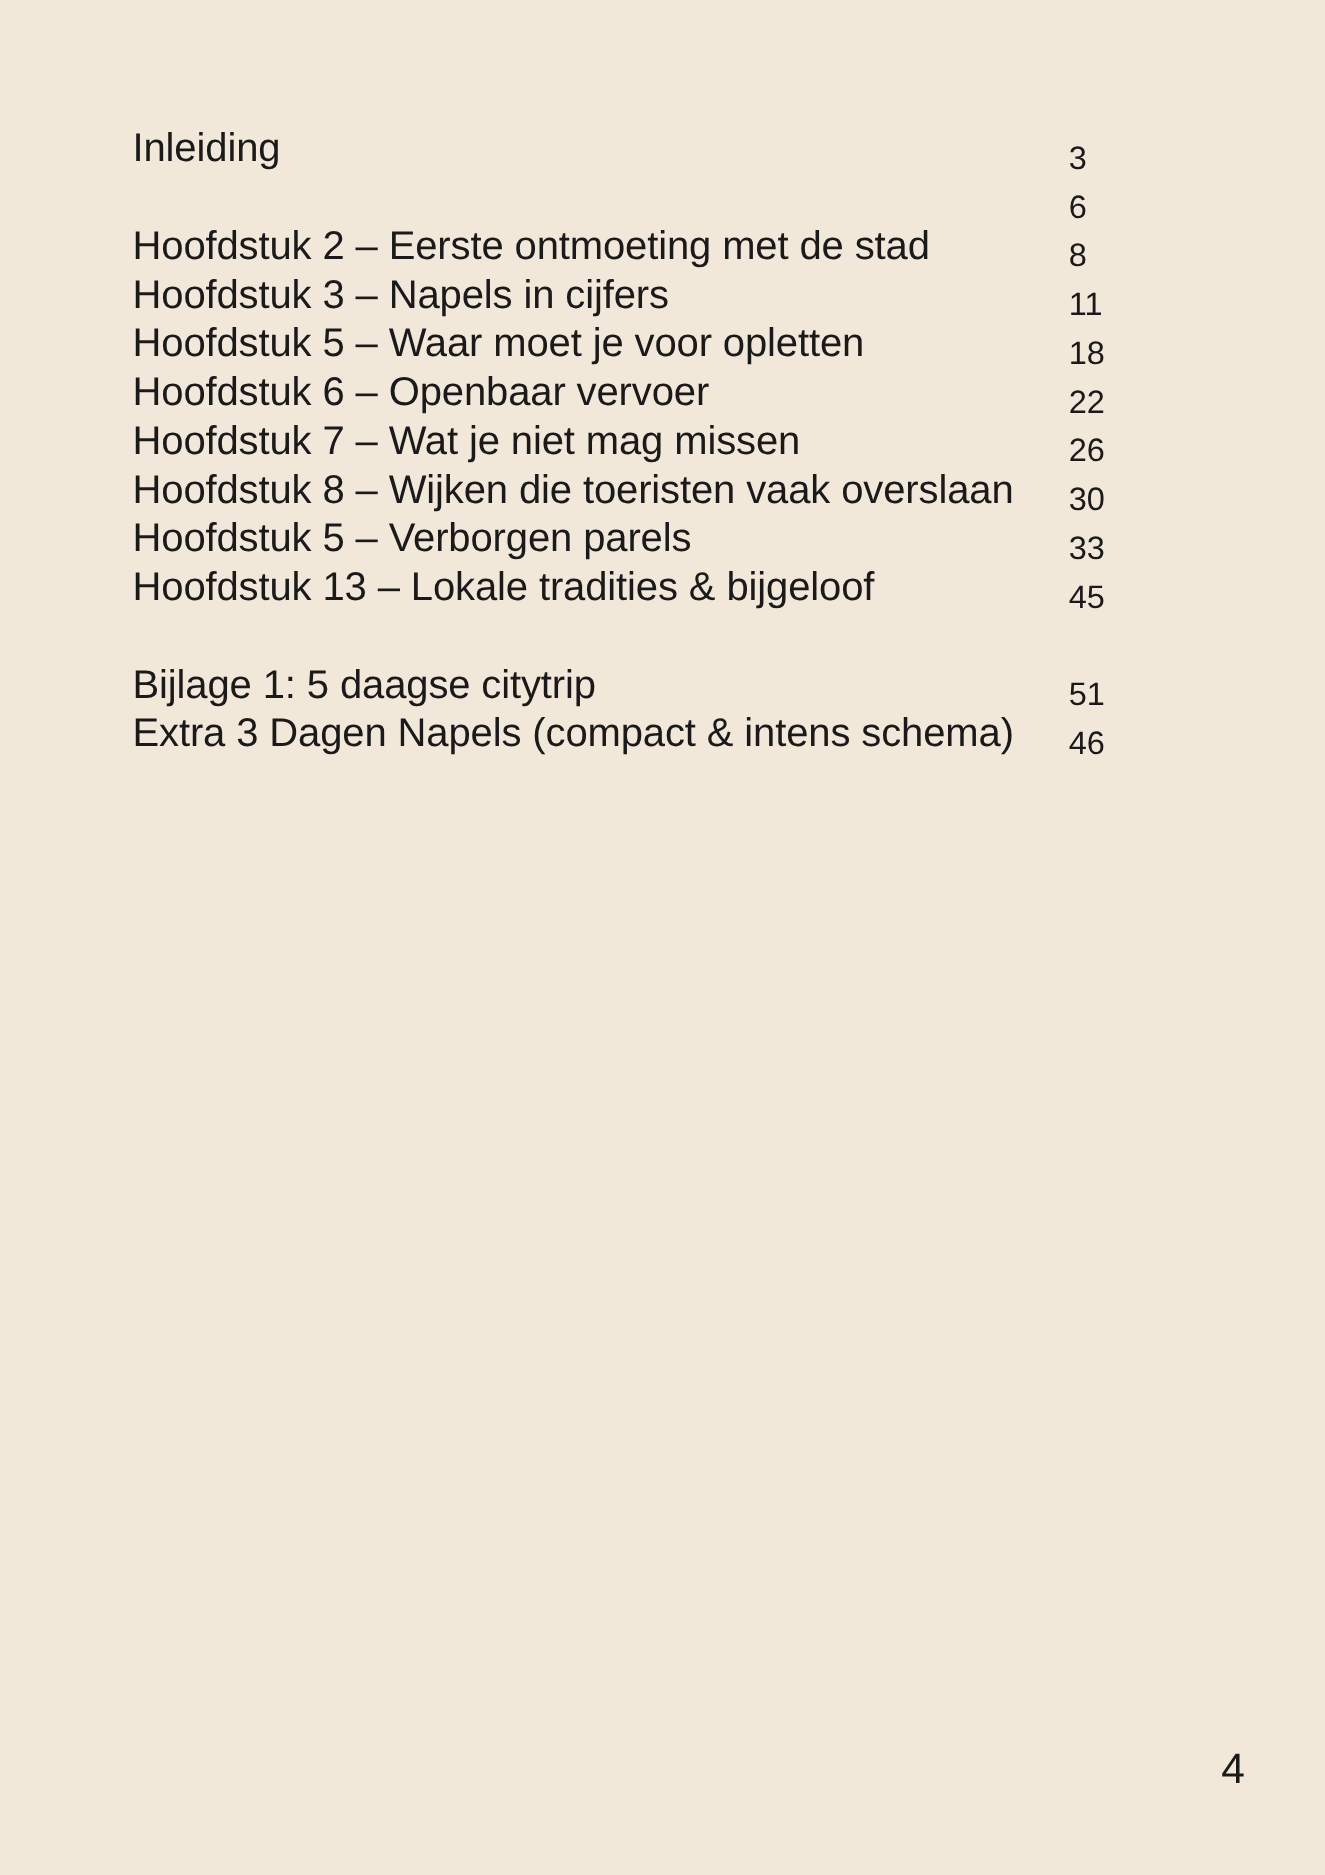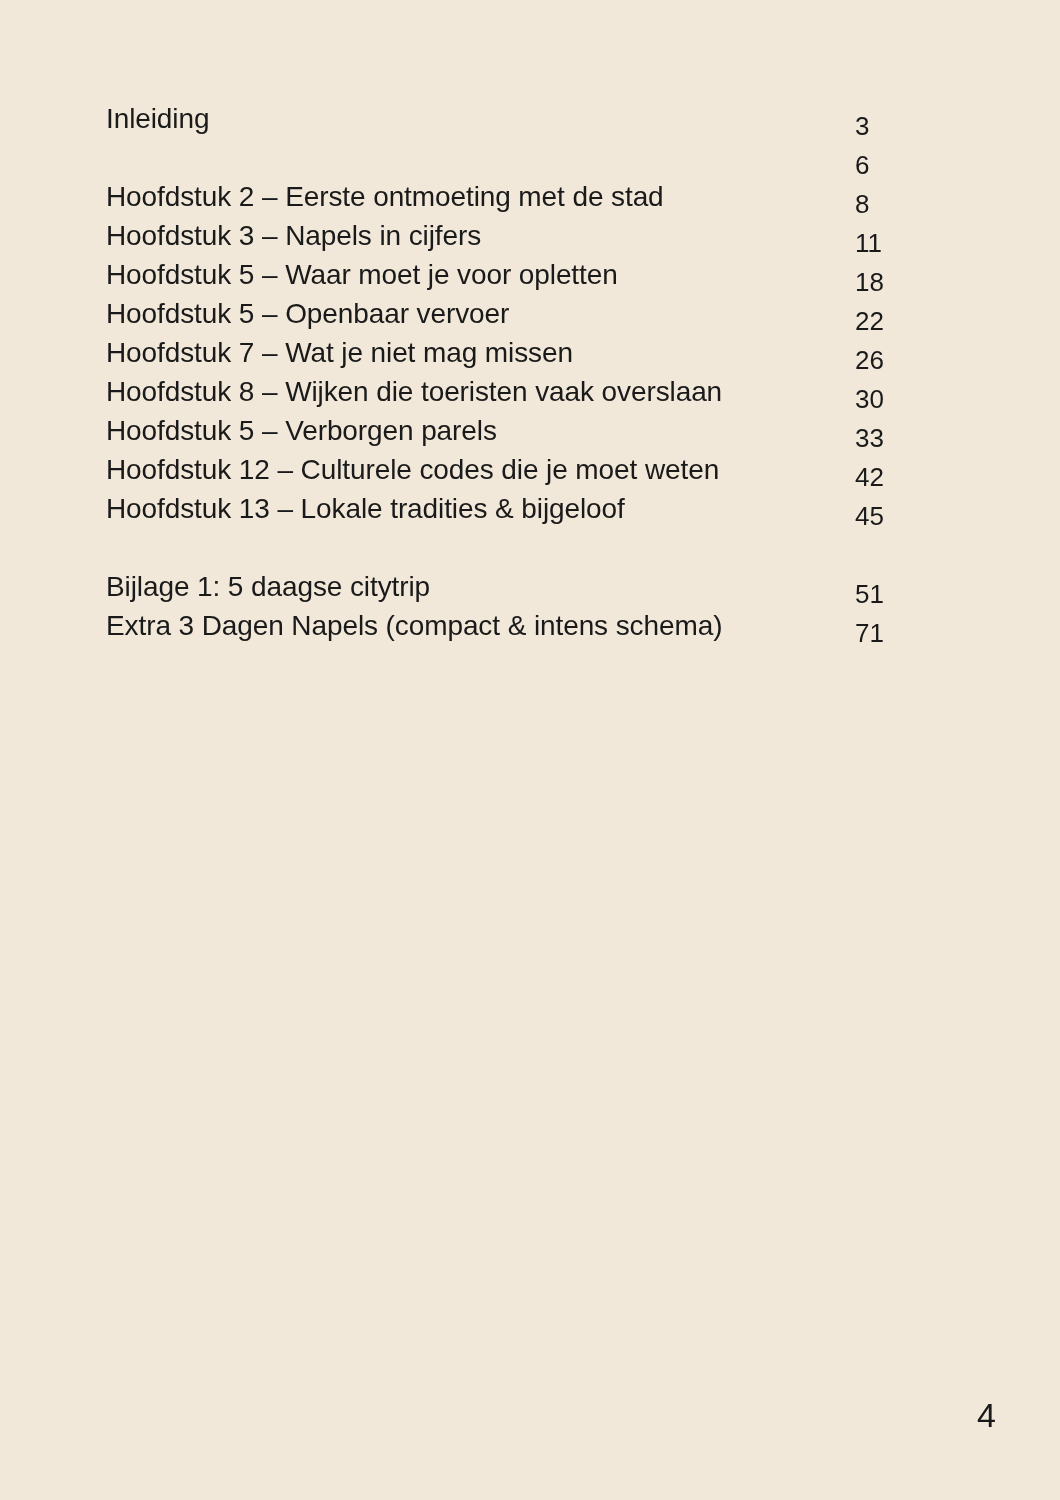--- a/index.html
+++ b/index.html
@@ -33,21 +33,21 @@
 
   .toc-row {
     position: relative;
     height: 39px;
     line-height: 39px;
     white-space: nowrap;
   }
 
   .toc-title {
     display: inline-block;
-    font-size: 28px;
+    font-size: 32px;
     font-weight: 400;
     letter-spacing: -0.1px;
     color: #1A1A1A;
     vertical-align: top;
   }
 
   .toc-page {
     position: absolute;
     left: 749px;
     top: 8px;
@@ -95,52 +95,48 @@
     </div>
     <div class="toc-row">
       <span class="toc-title">Hoofdstuk 3 – Napels in cijfers</span>
       <span class="toc-page">11</span>
     </div>
     <div class="toc-row">
       <span class="toc-title">Hoofdstuk 5 – Waar moet je voor opletten</span>
       <span class="toc-page">18</span>
     </div>
     <div class="toc-row">
-      <span class="toc-title">Hoofdstuk 5 – Openbaar vervoer</span>
+      <span class="toc-title">Hoofdstuk 6 – Openbaar vervoer</span>
       <span class="toc-page">22</span>
     </div>
     <div class="toc-row">
       <span class="toc-title">Hoofdstuk 7 – Wat je niet mag missen</span>
       <span class="toc-page">26</span>
     </div>
     <div class="toc-row">
       <span class="toc-title">Hoofdstuk 8 – Wijken die toeristen vaak overslaan</span>
       <span class="toc-page">30</span>
     </div>
     <div class="toc-row">
       <span class="toc-title">Hoofdstuk 5 – Verborgen parels</span>
       <span class="toc-page">33</span>
     </div>
     <div class="toc-row">
-      <span class="toc-title">Hoofdstuk 12 – Culturele codes die je moet weten</span>
-      <span class="toc-page">42</span>
-    </div>
-    <div class="toc-row">
       <span class="toc-title">Hoofdstuk 13 – Lokale tradities &amp; bijgeloof</span>
       <span class="toc-page">45</span>
     </div>
 
     <div class="toc-gap"></div>
 
     <div class="toc-row">
       <span class="toc-title">Bijlage 1: 5 daagse citytrip</span>
       <span class="toc-page">51</span>
     </div>
     <div class="toc-row">
       <span class="toc-title">Extra 3 Dagen Napels (compact &amp; intens schema)</span>
-      <span class="toc-page">71</span>
+      <span class="toc-page">46</span>
     </div>
 
   </div>
 
   <div class="folio">4</div>
 
 </div>
 
 </body></html>

